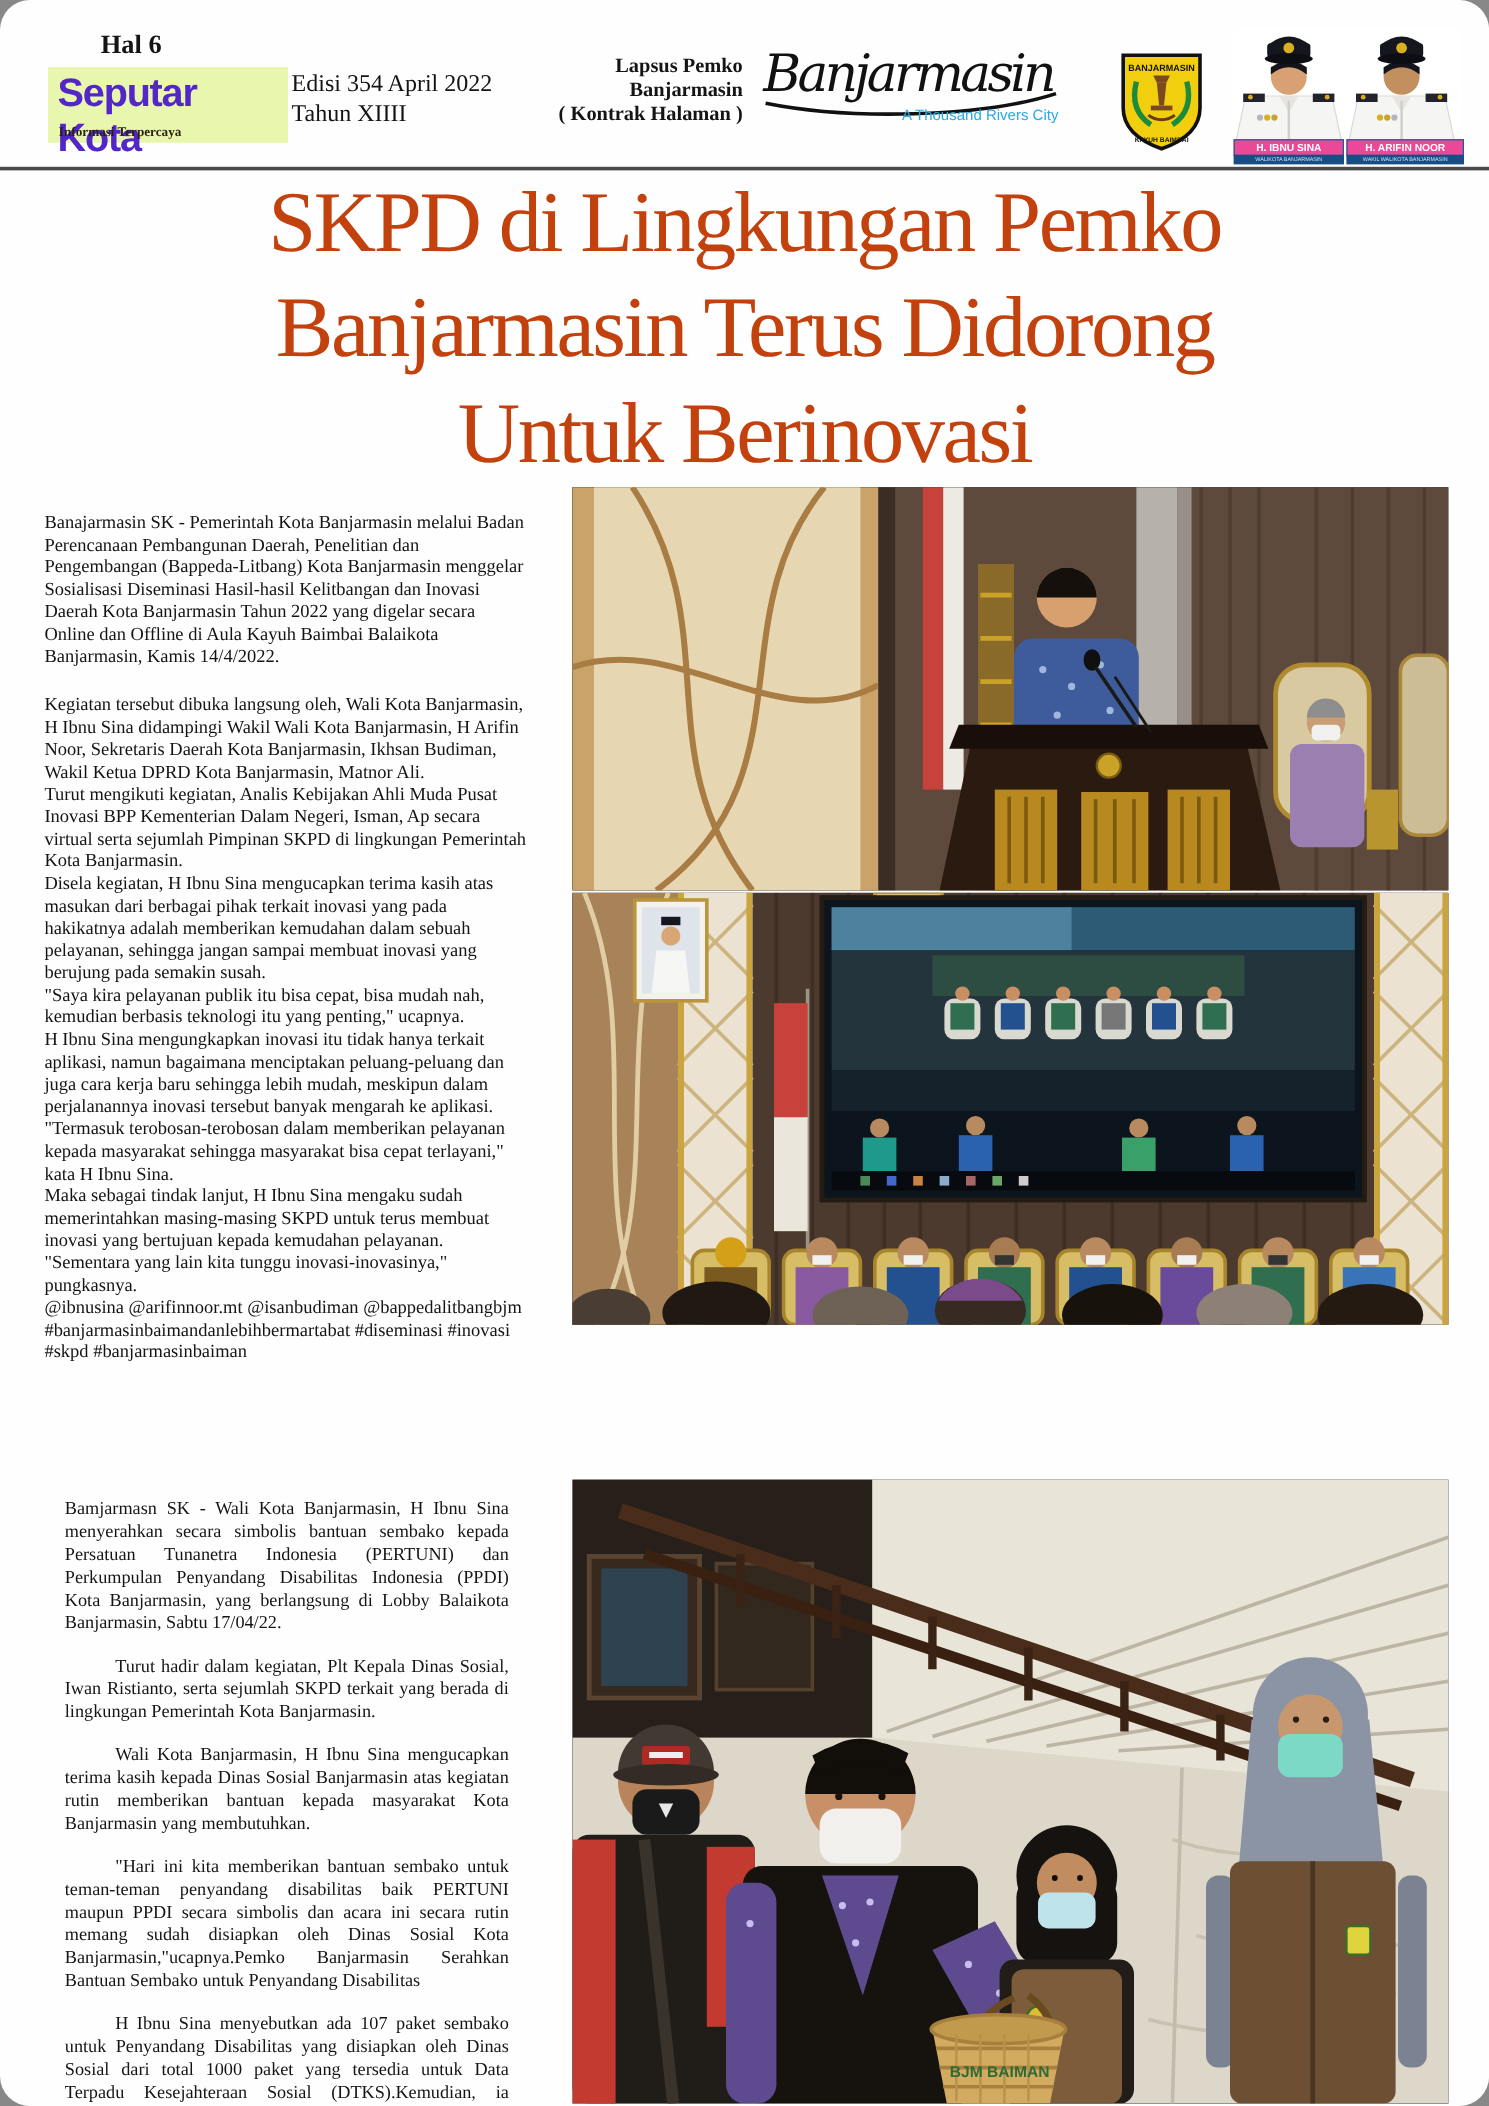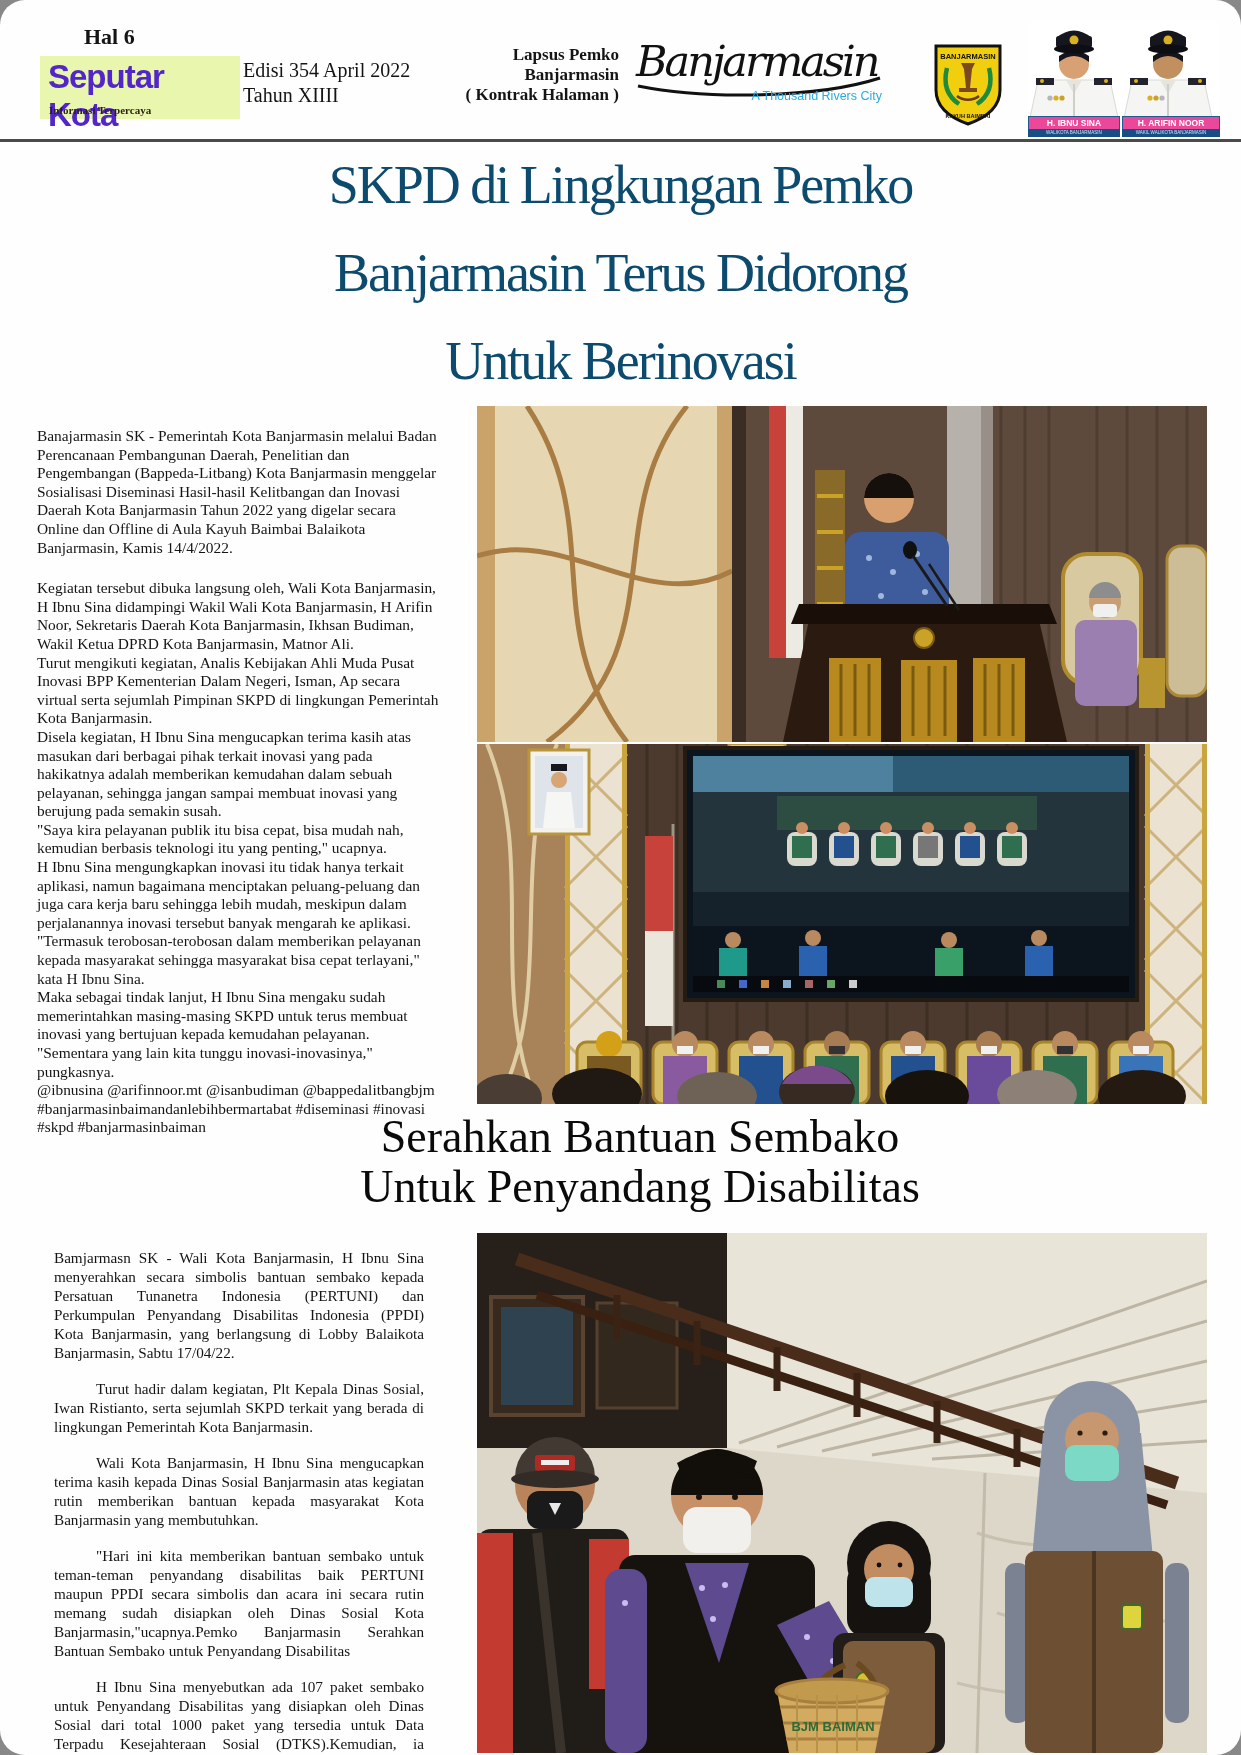--- a/index.html
+++ b/index.html
@@ -23,21 +23,21 @@
   .off-label{position:absolute;background:#ec4899;border:1px solid #1f5a94;color:#fff;
       font-family:"Liberation Sans",sans-serif;font-weight:bold;font-size:8.5px;
       text-align:center;line-height:12px;height:12px;}
   .off-sub{position:absolute;background:#174e86;color:#cfe2f5;
       font-family:"Liberation Sans",sans-serif;font-size:4.5px;text-align:center;
       line-height:8px;height:8px;}
   .rule{left:0;top:139px;width:1241px;height:3px;background:#4a4a4a;}
 
   
   .headline1{left:20px;top:141px;width:1201px;text-align:center;
-      font-size:54px;line-height:88px;letter-spacing:-2px;color:#0c4a6e;}
+      font-size:72px;line-height:88px;letter-spacing:-2px;color:#c2410c;}
   .headline2{left:110px;top:1112px;width:1060px;text-align:center;
       font-size:46px;line-height:50px;color:#0a0a0a;}
 
   
   .article1{left:37px;top:427px;width:404px;font-size:15.4px;line-height:18.6px;text-align:left;}
   .article1 p{margin:0;}
   .article1 p.p-gap{margin-bottom:22px;}
   .article2{left:37px;top:1231px;width:404px;font-size:15.2px;line-height:19px;text-align:justify;}
   .article2 p{margin:17px;}
   .article2 p.ind{text-indent:42px;}
@@ -353,24 +353,20 @@
         <ellipse cx="240" cy="352" rx="40" ry="24" fill="#6e6257"></ellipse>
         <ellipse cx="340" cy="348" rx="38" ry="26" fill="#362a22"></ellipse>
         <path d="M305,340 a38,30 0 0 1 70,0 z" fill="#7a4a8a"></path>
         <ellipse cx="450" cy="352" rx="42" ry="26" fill="#18120d"></ellipse>
         <ellipse cx="560" cy="350" rx="40" ry="24" fill="#8d8177"></ellipse>
         <ellipse cx="665" cy="352" rx="44" ry="26" fill="#241a12"></ellipse>
       </g>
     </svg>
   </div>
 
-  <div class="abs headline2">
-    <div>Serahkan Bantuan Sembako</div>
-    <div>Untuk Penyandang Disabilitas</div>
-  </div>
 
   <div class="abs article2">
     <p>Bamjarmasn SK - Wali Kota Banjarmasin, H Ibnu Sina menyerahkan secara simbolis bantuan sembako kepada Persatuan Tunanetra Indonesia (PERTUNI) dan Perkumpulan Penyandang Disabilitas Indonesia (PPDI) Kota Banjarmasin, yang berlangsung di Lobby Balaikota Banjarmasin, Sabtu 17/04/22.</p>
     <p class="ind">Turut hadir dalam kegiatan, Plt Kepala Dinas Sosial, Iwan Ristianto, serta sejumlah SKPD terkait yang berada di lingkungan Pemerintah Kota Banjarmasin.</p>
     <p class="ind">Wali Kota Banjarmasin, H Ibnu Sina mengucapkan terima kasih kepada Dinas Sosial Banjarmasin atas kegiatan rutin memberikan bantuan kepada masyarakat Kota Banjarmasin yang membutuhkan.</p>
     <p class="ind">"Hari ini kita memberikan bantuan sembako untuk teman-teman penyandang disabilitas baik PERTUNI maupun PPDI secara simbolis dan acara ini secara rutin memang sudah disiapkan oleh Dinas Sosial Kota Banjarmasin,"ucapnya.Pemko Banjarmasin Serahkan Bantuan Sembako untuk Penyandang Disabilitas</p>
     <p class="ind">H Ibnu Sina menyebutkan ada 107 paket sembako untuk Penyandang Disabilitas yang disiapkan oleh Dinas Sosial dari total 1000 paket yang tersedia untuk Data Terpadu Kesejahteraan Sosial (DTKS).Kemudian, ia berharap agar bantuan ini dapat mencukupi kebutuhan PERTUNI dan PPDI selama bulan Ramadan."Semoga bantuan ini dapat dimanfaatkan sebaik baiknya, mengingat sekarang lagi musim pandemi dan juga ditengah bulan suci Ramadan. Mudah mudahan bantuan ini dapat meringankan beban bapak ibu sekalian,"tutupnya.</p>
   </div>
 
   <div class="abs photo photo3">

